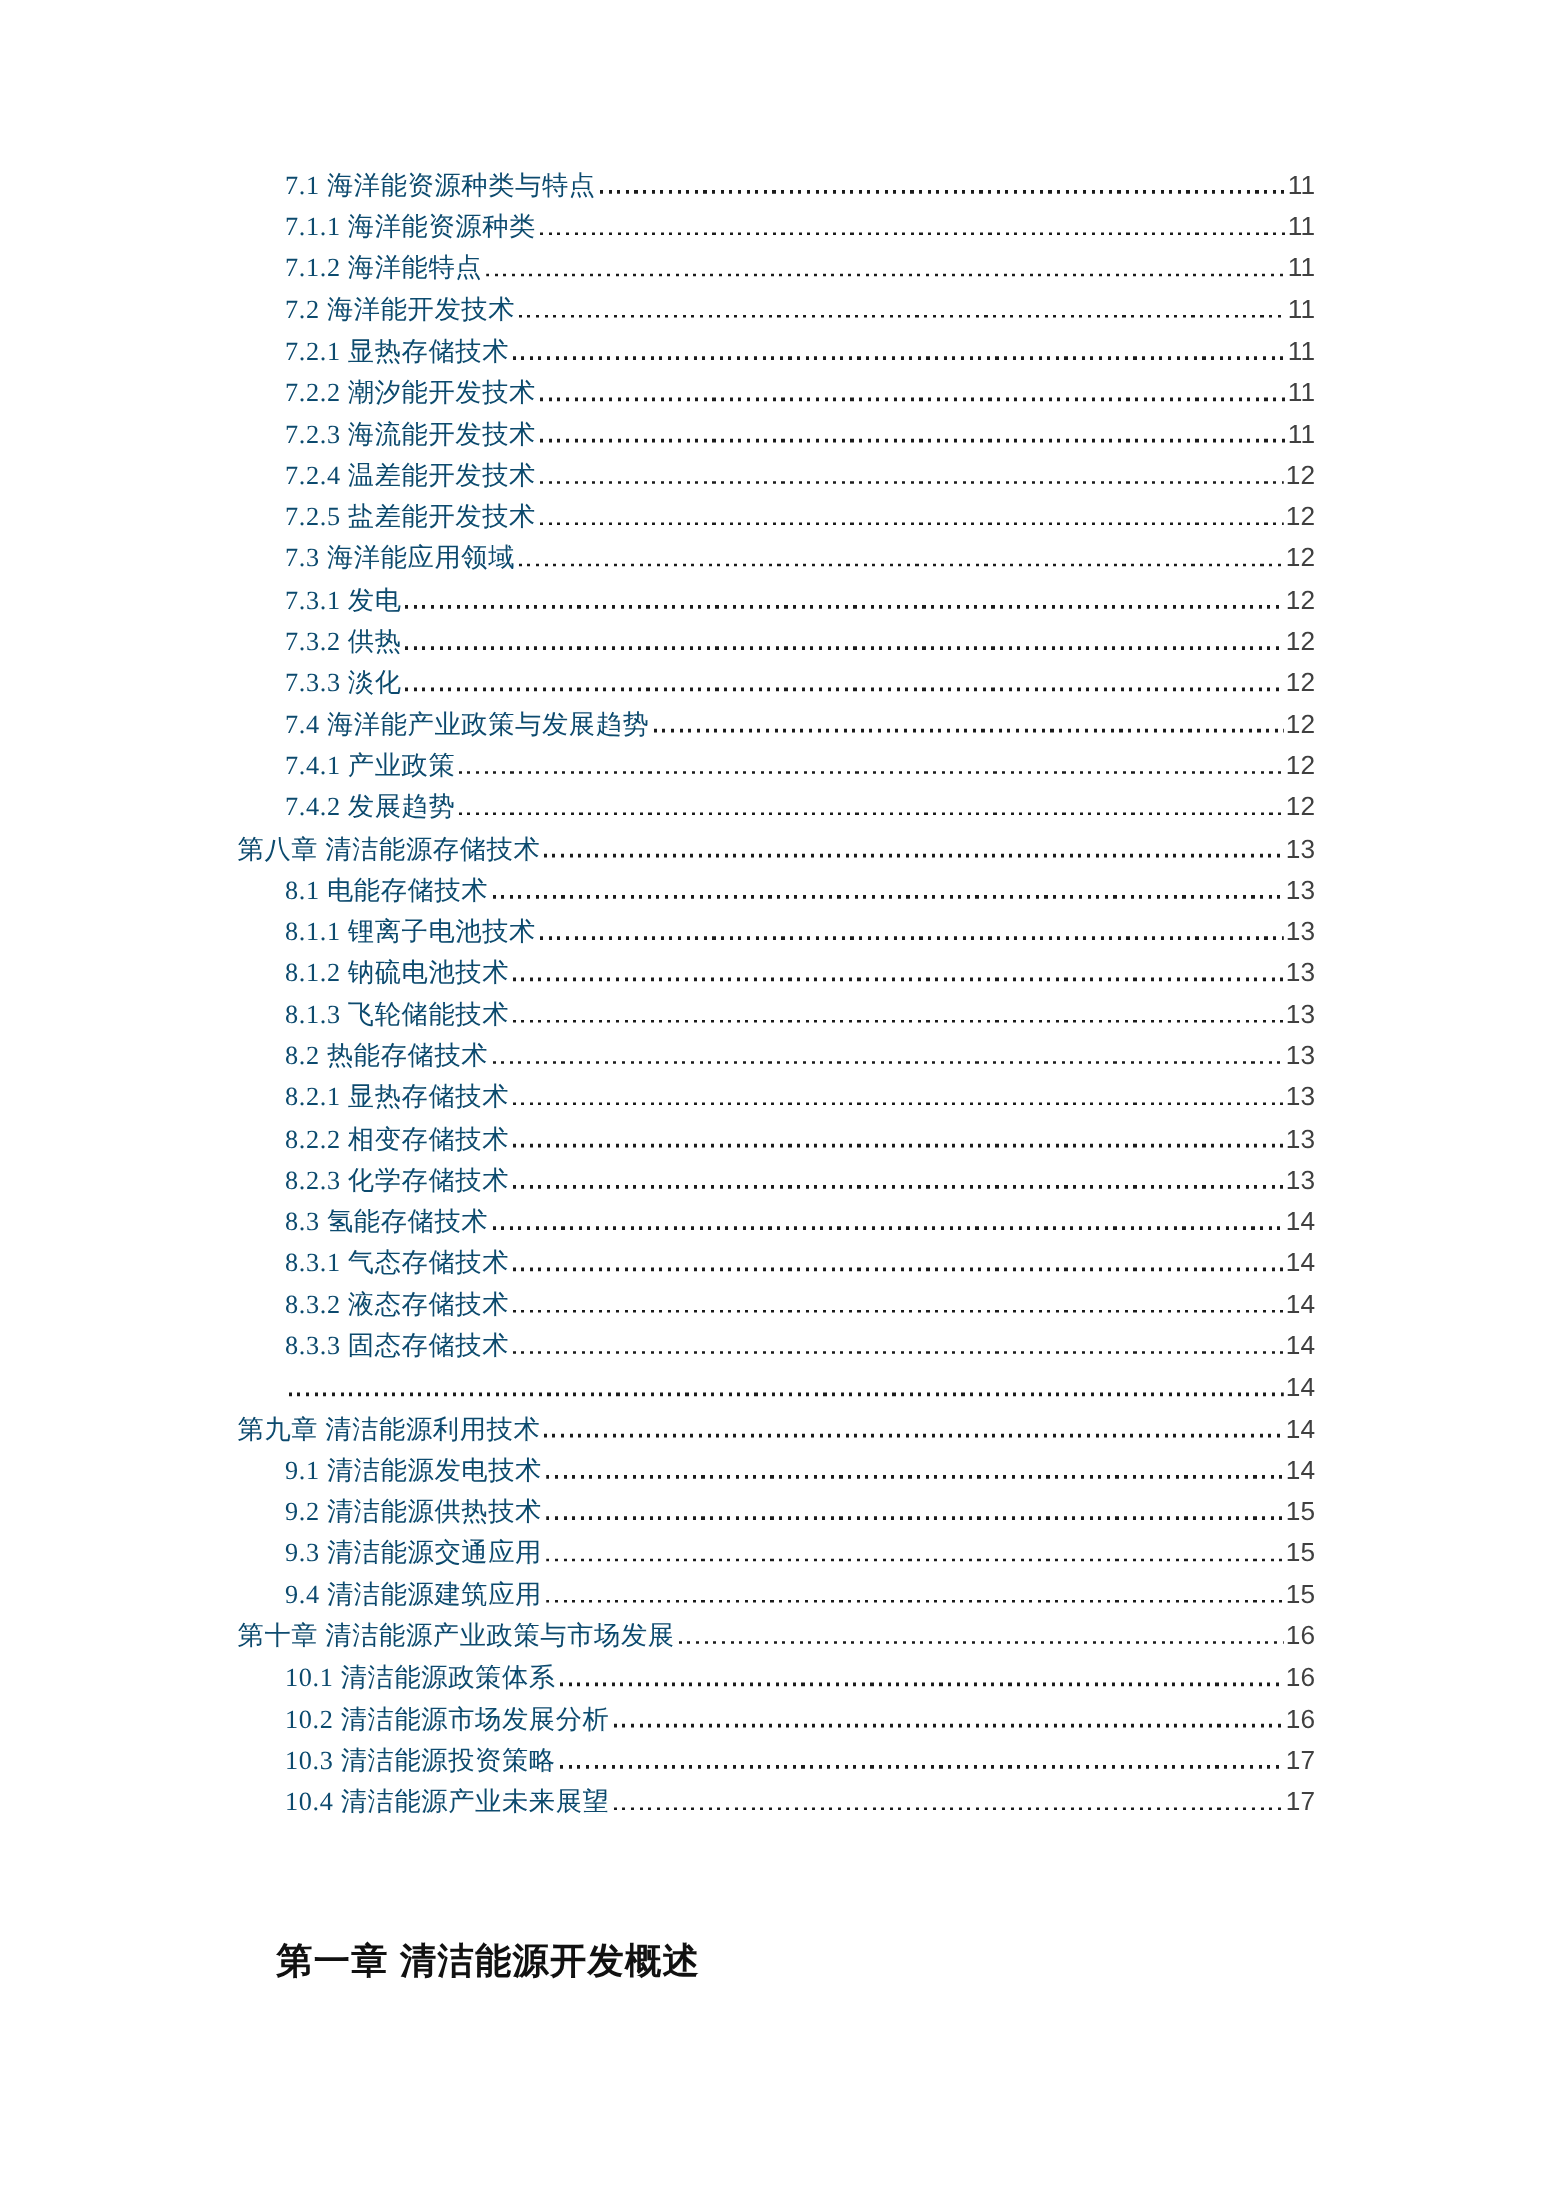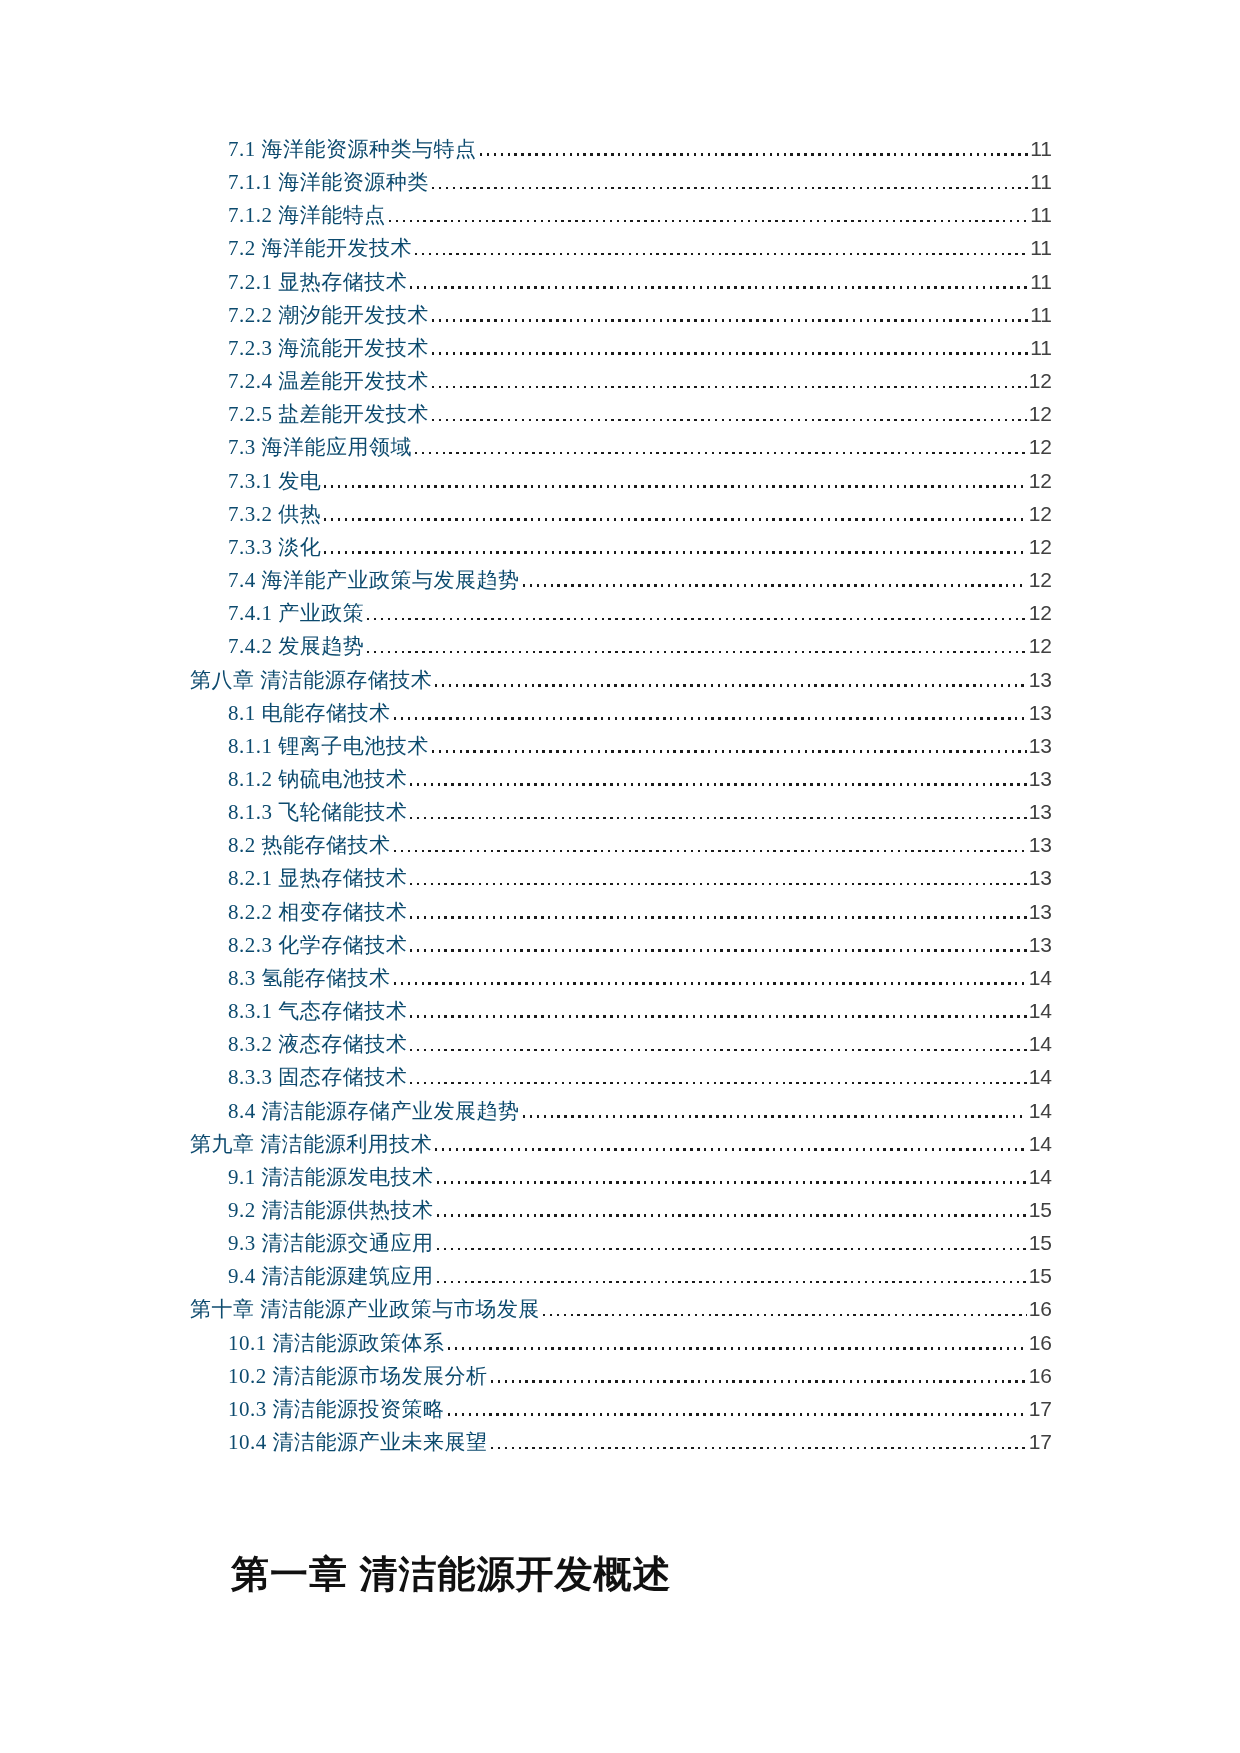--- a/index.html
+++ b/index.html
@@ -55,22 +55,22 @@
   .toc-page {
     white-space: nowrap;
     font-size: 21px;
     line-height: 33.17px;
     color: #404040;
     font-family: "Liberation Sans", "DejaVu Sans", sans-serif;
   }
   .chapter-heading {
     position: absolute;
     top: 1549px;
-    left: 231px;
-    font-size: 38px;
+    left: 221px;
+    font-size: 29px;
     font-weight: bold;
     color: #111111;
     font-family: "Liberation Sans", "DejaVu Sans", sans-serif;
     letter-spacing: 1px;
     white-space: nowrap;
   }
 </style>
 </head>
 <body>
 
@@ -216,21 +216,20 @@
       <span class="toc-label">8.3.2 液态存储技术</span>
       <span class="toc-leader"></span>
       <span class="toc-page">14</span>
     </div>
       <div class="toc-row lvl3">
       <span class="toc-label">8.3.3 固态存储技术</span>
       <span class="toc-leader"></span>
       <span class="toc-page">14</span>
     </div>
       <div class="toc-row lvl2">
-      <span class="toc-label">8.4 清洁能源存储产业发展趋势</span>
       <span class="toc-leader"></span>
       <span class="toc-page">14</span>
     </div>
       <div class="toc-row lvl1">
       <span class="toc-label">第九章 清洁能源利用技术</span>
       <span class="toc-leader"></span>
       <span class="toc-page">14</span>
     </div>
       <div class="toc-row lvl2">
       <span class="toc-label">9.1 清洁能源发电技术</span>

